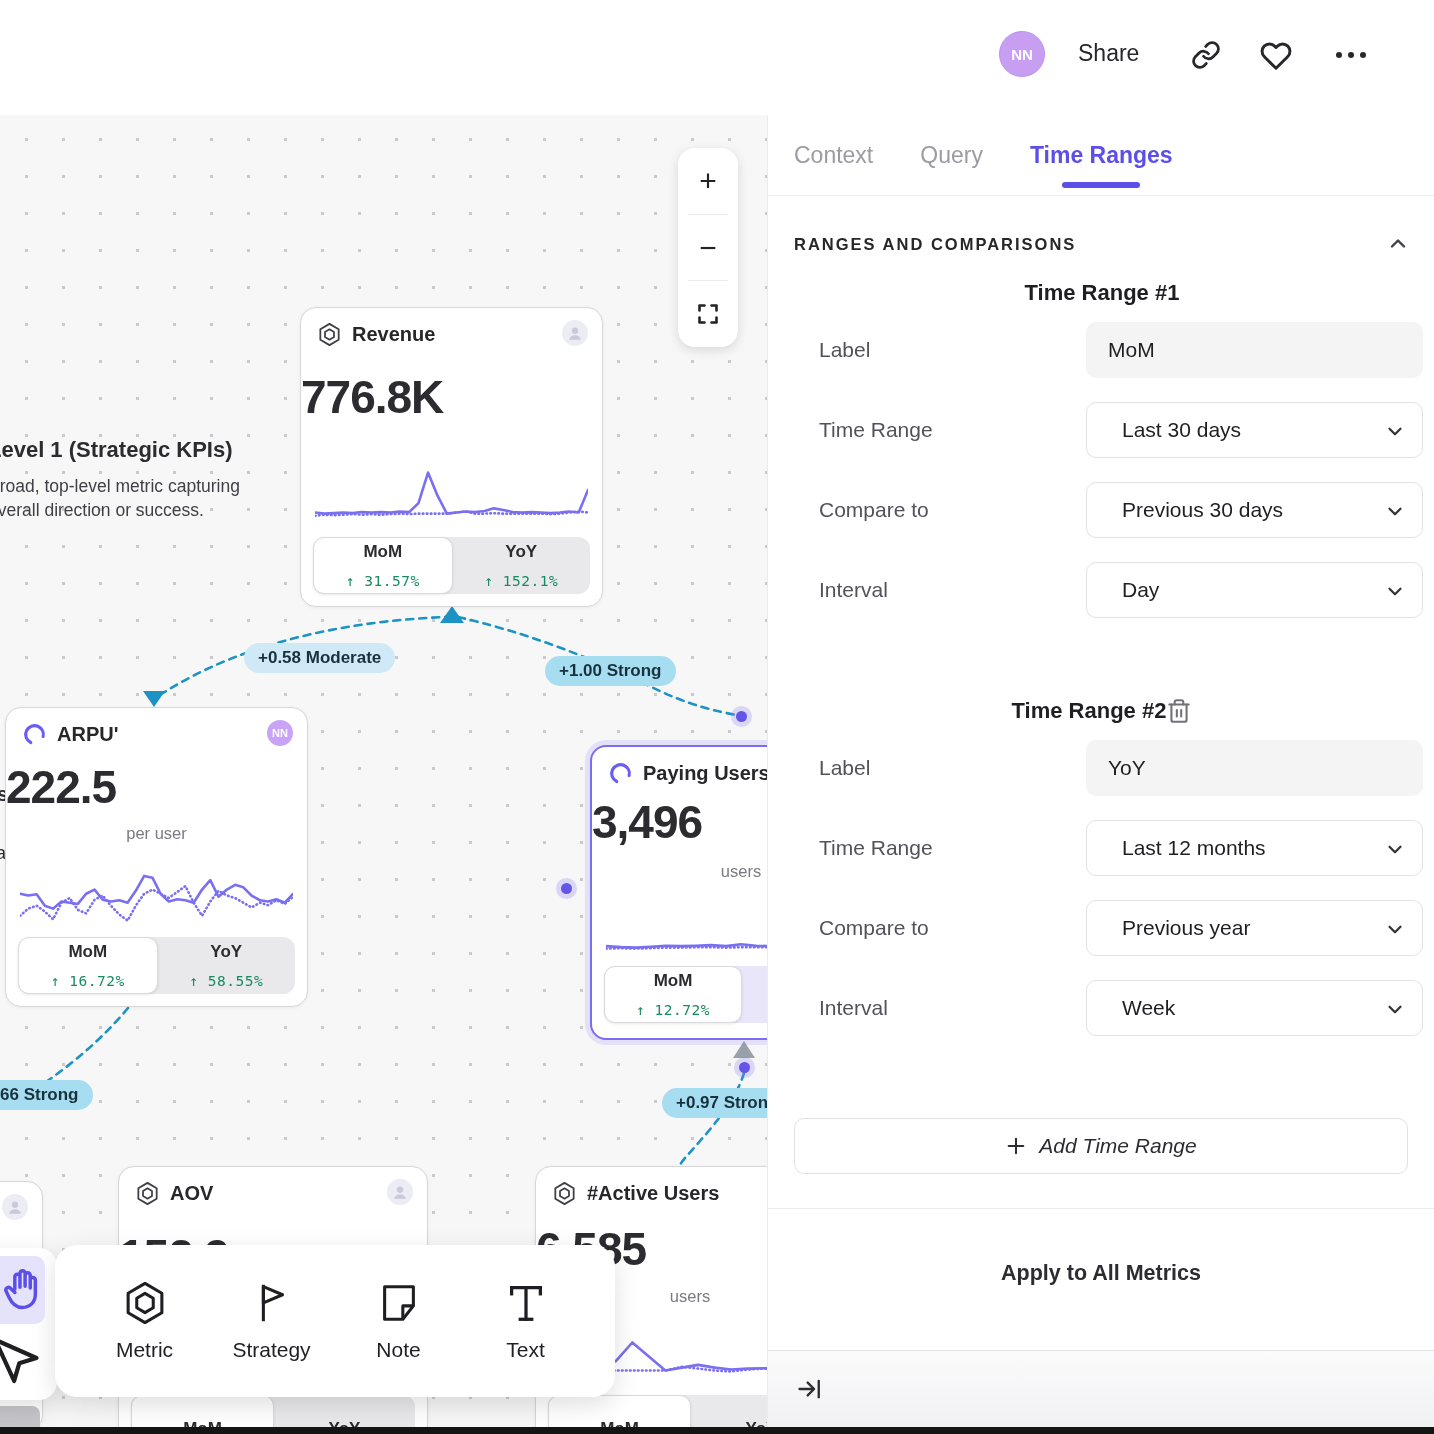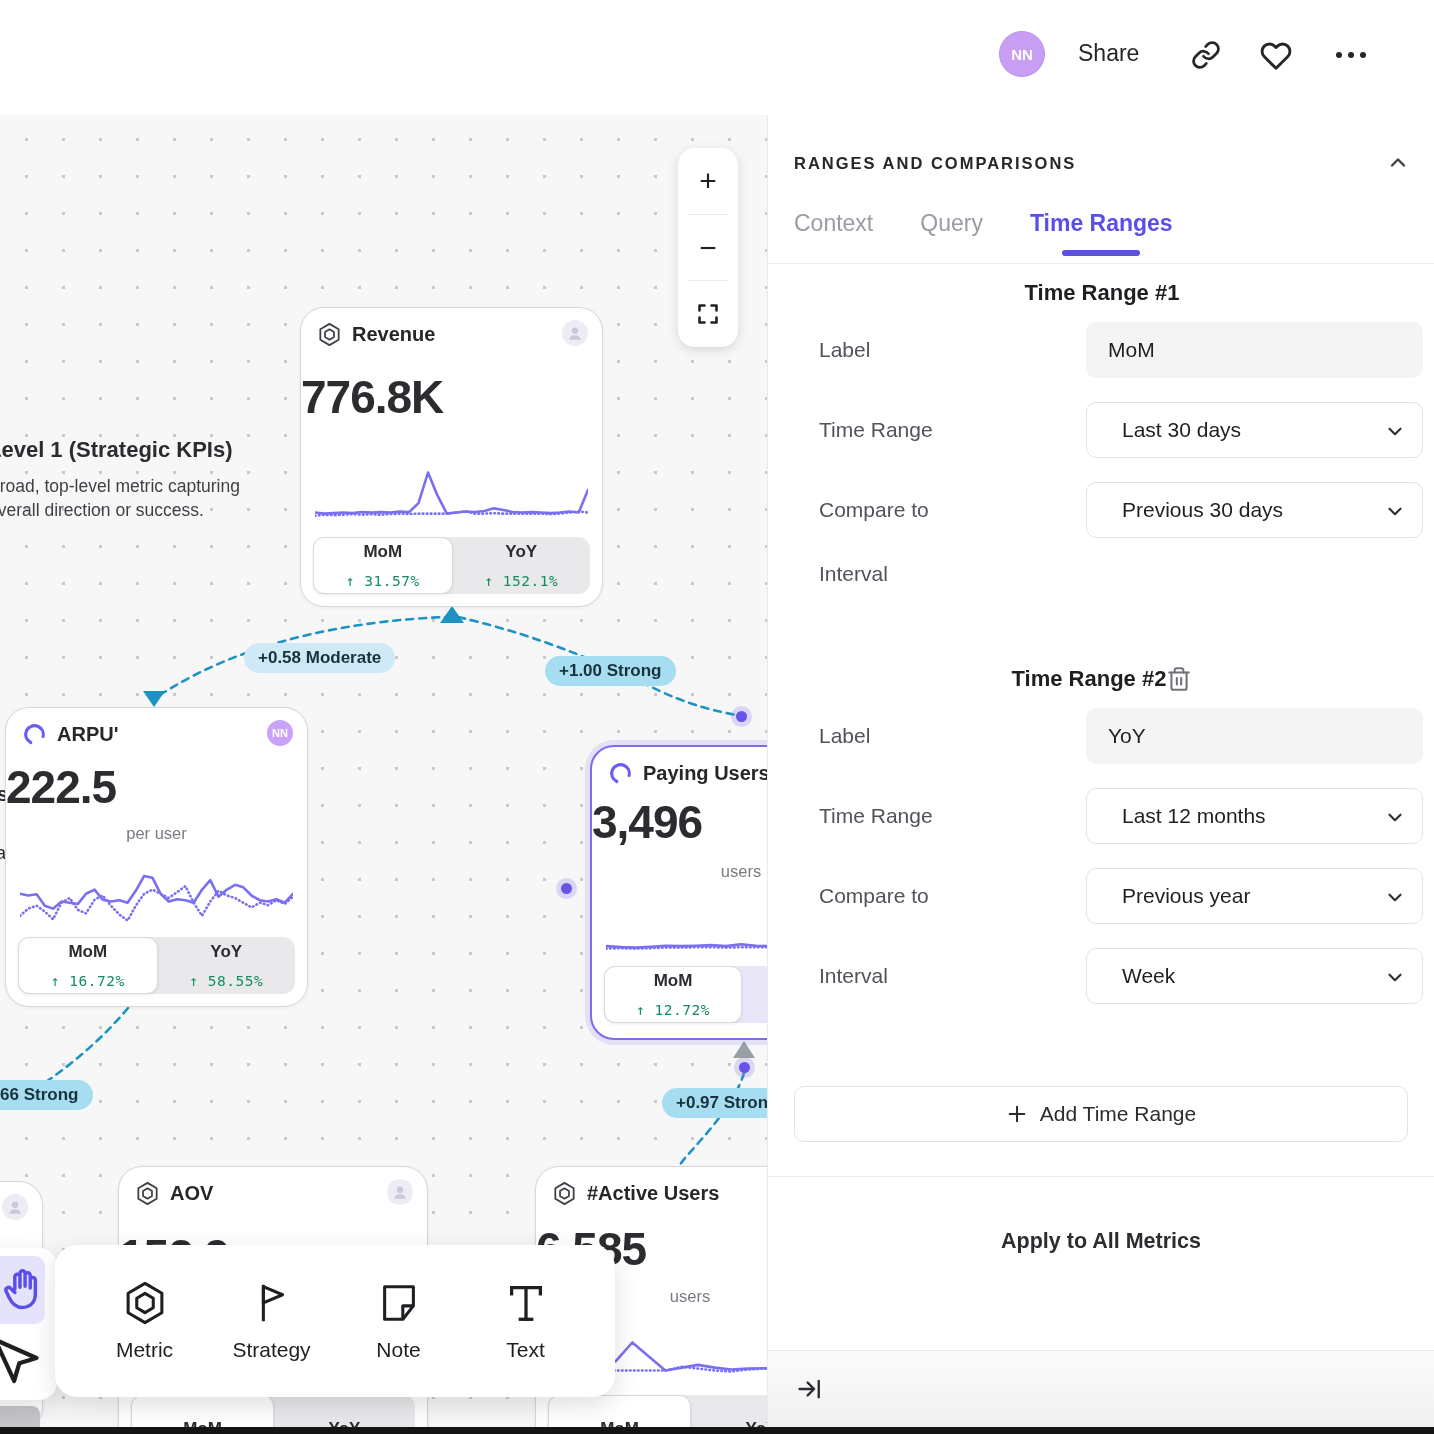--- a/index.html
+++ b/index.html
@@ -34,21 +34,21 @@
   .badge.strong { background:#a6ddf0; }
 
   .tri { position:absolute; width:0; height:0; }
   .tri-up-blue   { border-left:12px solid transparent; border-right:12px solid transparent; border-bottom:17px solid #1d93c4; }
   .tri-down-blue { border-left:11px solid transparent; border-right:11px solid transparent; border-top:16px solid #1d93c4; }
   .tri-up-grey   { border-left:11px solid transparent; border-right:11px solid transparent; border-bottom:17px solid #98a0a8; }
   .handle { position:absolute; width:11px; height:11px; border-radius:50%; background:#6554e8;
     box-shadow:0 0 0 5px rgba(130,115,240,.25); }
 
   
-  .card { position:absolute; background:#fff; border:1.5px solid #d6d6db; border-radius:24px;
+  .card { position:absolute; background:#fff; border:1.5px solid #d6d6db; border-radius:16px;
     box-shadow:0 1px 4px rgba(0,0,0,.05); }
   .card-head { position:absolute; top:14px; left:16px; display:flex; align-items:center; gap:10px; }
   .card-title { font-size:20px; font-weight:600; color:#27272a; white-space:nowrap; }
   .card-avatar { position:absolute; top:12px; right:14px; width:26px; height:26px; border-radius:50%;
     background:#ececf4; display:flex; align-items:center; justify-content:center; }
   .card-avatar.purple { background:#c9a3f7; color:#fff; font-size:11px; font-weight:700; }
   .card-value { position:absolute; left:0; right:0; text-align:left; font-size:46px; font-weight:700;
     color:#2b2b30; letter-spacing:-1px; }
   .card-unit { position:absolute; left:0; right:0; text-align:center; font-size:16.5px; color:#7a7a83; }
   .spark { position:absolute; left:14px; right:14px; }
@@ -97,21 +97,21 @@
   .range-title { font-size:22px; font-weight:700; color:#1f1f23; }
   .field-row { display:flex; align-items:center; justify-content:space-between; padding:12px 11px 12px 51px; }
   .field-label { font-size:21px; color:#52525b; }
   .ctl { width:337px; height:56px; border-radius:10px; display:flex; align-items:center; padding:0 22px;
     font-size:21px; font-weight:500; color:#1f1f23; position:relative; }
   .ctl.input { background:#f4f4f5; }
   .ctl.select { background:#fff; border:1.5px solid #e2e2e6;padding-left:35px; }
   .ctl .chev { position:absolute; right:16px; top:17px; color:#333; }
   .range2 { margin-top:52px; }
   #add-btn { margin:70px 26px 0 26px; height:56px; border:1.5px solid #e2e2e6; border-radius:10px;
-    display:flex; align-items:center; justify-content:center; gap:12px; font-size:21px; color:#2d2d31; background:#fff; }
+    display:flex; align-items:center; justify-content:center; gap:12px; font-size:21px; color:#2d2d31; background:#fff;font-style:italic; }
   #panel-div { margin-top:34px; height:1px; background:#ececef; }
   #apply-row { padding:52px 0 0 0; text-align:center; font-size:21.5px; font-weight:600; color:#2d2d31; }
   #panel-footer { position:absolute; left:0; bottom:0; width:100%; height:77px;
     background:linear-gradient(#fbfbfc,#f1f1f3); border-top:1px solid #e6e6ea; display:flex; align-items:center; padding-left:28px; }
 
   #blackbar { position:absolute; left:0; top:1427px; width:1434px; height:7px; background:#141414; z-index:50; }
 
   svg.ic { display:block; }
 </style>
 </head>
@@ -372,33 +372,33 @@
             <path d="M19.5 4v3.2"></path>
             <path d="M12 4v16.5"></path>
             <path d="M9 20.5h6"></path>
           </svg>
         <span class="tool-label">Text</span>
       </div>
     </div>
   </div>
 
   <div id="panel">
+    <div id="tabs">
+      <div class="tab">Context</div>
+      <div class="tab">Query</div>
+      <div class="tab active">Time Ranges</div>
+    </div>
+
     <div id="section-row">
       <span id="section-title">RANGES AND COMPARISONS</span>
       <svg class="ic" width="24" height="24" viewBox="0 0 24 24" fill="none" stroke="#3f3f46" stroke-width="2.4" stroke-linecap="round" stroke-linejoin="round">
           <polyline points="6 14.5 12 8.5 18 14.5"></polyline>
         </svg>
     </div>
 
-    <div id="tabs">
-      <div class="tab">Context</div>
-      <div class="tab">Query</div>
-      <div class="tab active">Time Ranges</div>
-    </div>
-
     <div class="range-title-row">
       <span class="range-title">Time Range #1</span>
     </div>
     <div class="field-row">
       <span class="field-label">Label</span>
       <div class="ctl input">
           <span>MoM</span>
         </div>
     </div>
     <div class="field-row">
@@ -414,20 +414,26 @@
       <span class="field-label">Compare to</span>
       <div class="ctl select">
           <span>Previous 30 days</span>
         <svg class="chev ic" width="22" height="22" viewBox="0 0 24 24" fill="none" stroke="#333" stroke-width="2.4" stroke-linecap="round" stroke-linejoin="round">
             <polyline points="6 9.5 12 15.5 18 9.5"></polyline>
           </svg>
       </div>
     </div>
     <div class="field-row">
       <span class="field-label">Interval</span>
+      <div class="ctl select">
+          <span>Day</span>
+        <svg class="chev ic" width="22" height="22" viewBox="0 0 24 24" fill="none" stroke="#333" stroke-width="2.4" stroke-linecap="round" stroke-linejoin="round">
+            <polyline points="6 9.5 12 15.5 18 9.5"></polyline>
+          </svg>
+      </div>
     </div>
 
     <div class="range-title-row range2">
       <span class="range-title">Time Range #2</span>
       <svg class="ic" width="26" height="26" viewBox="0 0 24 24" fill="none" stroke="#71717a" stroke-width="1.9" stroke-linecap="round" stroke-linejoin="round">
           <polyline points="3 6 5 6 21 6"></polyline>
           <path d="M19 6v14a2 2 0 0 1-2 2H7a2 2 0 0 1-2-2V6m3 0V4a2 2 0 0 1 2-2h4a2 2 0 0 1 2 2v2"></path>
           <line x1="10" y1="11" x2="10" y2="17"></line>
           <line x1="14" y1="11" x2="14" y2="17"></line>
         </svg>

